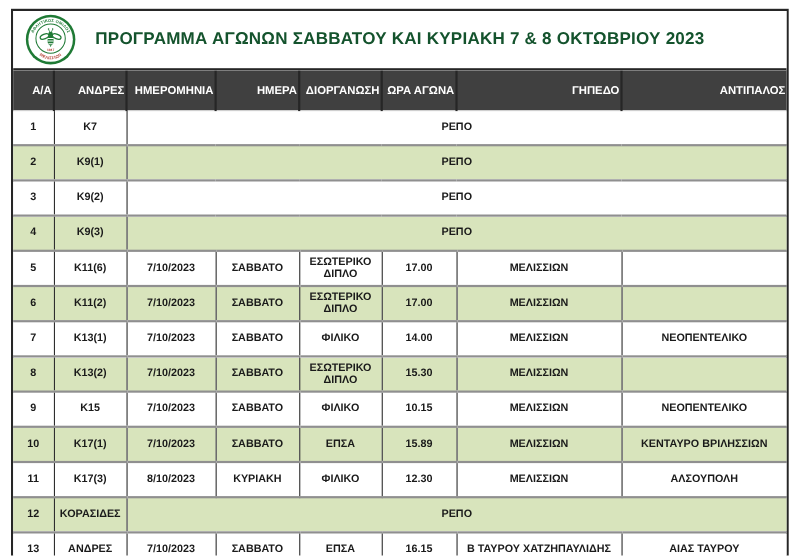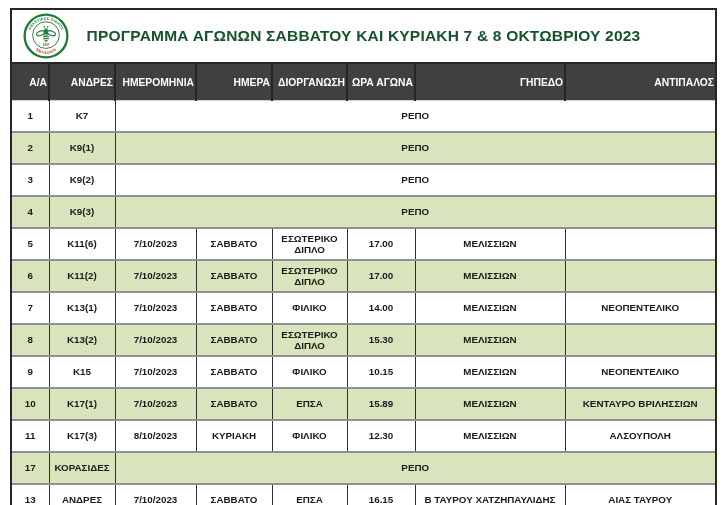--- a/index.html
+++ b/index.html
@@ -199,21 +199,21 @@
           <td>11</td>
           <td>Κ17(3)</td>
           <td>8/10/2023</td>
           <td>ΚΥΡΙΑΚΗ</td>
           <td>ΦΙΛΙΚΟ</td>
           <td>12.30</td>
           <td>ΜΕΛΙΣΣΙΩΝ</td>
           <td>ΑΛΣΟΥΠΟΛΗ</td>
         </tr>
         <tr class="hl">
-          <td>17</td>
+          <td>12</td>
           <td>ΚΟΡΑΣΙΔΕΣ</td>
           <td colspan="6">ΡΕΠΟ</td>
         </tr>
         <tr>
           <td>13</td>
           <td>ΑΝΔΡΕΣ</td>
           <td>7/10/2023</td>
           <td>ΣΑΒΒΑΤΟ</td>
           <td>ΕΠΣΑ</td>
           <td>16.15</td>

